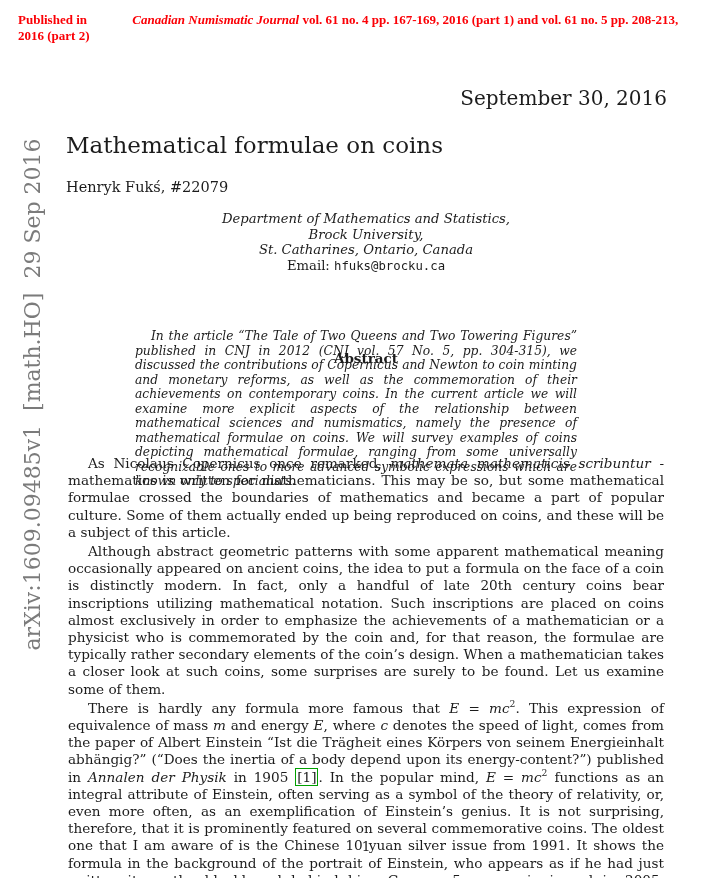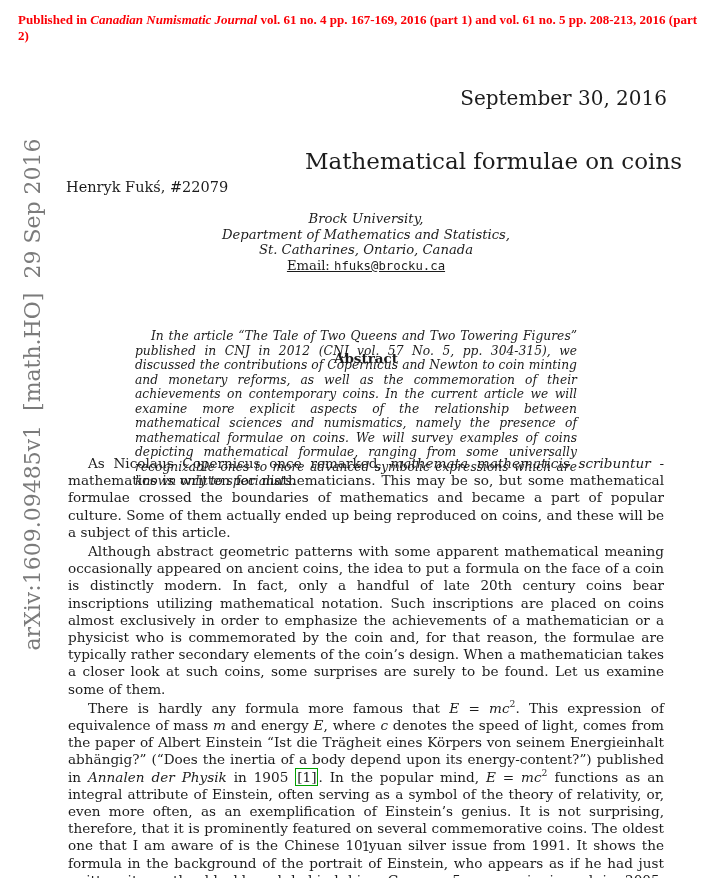--- a/index.html
+++ b/index.html
@@ -18,21 +18,21 @@
     position: absolute;
     left: 18px;
     top: 12px;
     width: 680px;
     font-family: "Liberation Serif", serif;
     font-weight: bold;
     font-size: 13px;
     color: #fb0006;
     line-height: 16px;
   }
-  .banner .journal { font-style: italic; }
+  .banner .journal { font-style: italic; margin-left: 42px; }
 
   
   .watermark-wrap {
     position: absolute;
     left: -198px;
     top: 408px;
     width: 460px;
     text-align: center;
     transform: rotate(-90deg);
   }
@@ -48,24 +48,24 @@
     top: 86px;
     right: 39px;
     font-size: 20px;
   }
 
   .title {
     position: absolute;
     top: 132px;
     left: 66px;
     width: 600px;
-    text-align: right;
+    text-align: left;
     font-size: 23px;
     font-weight: normal;
-    margin: 16px;
+    margin: 0;
   }
 
   .author {
     position: absolute;
     top: 179px;
     left: 66px;
     width: 600px;
     text-align: left;
     font-size: 14.5px;
   }
@@ -73,21 +73,21 @@
   .affiliation {
     position: absolute;
     top: 211px;
     left: 66px;
     width: 600px;
     text-align: center;
     font-style: italic;
     font-size: 13.2px;
     line-height: 15.5px;
   }
-  .affiliation .email-line { font-style: normal; text-decoration: underline; }
+  .affiliation .email-line { font-style: normal; }
   .affiliation .email {
     font-family: "DejaVu Sans Mono", monospace;
     font-size: 12.3px;
   }
 
   .abstract-head {
     position: absolute;
     top: 307px;
     left: 66px;
     width: 600px;
@@ -151,22 +151,22 @@
     <span class="watermark">arXiv:1609.09485v1  [math.HO]  29 Sep 2016</span>
   </div>
 
   <div class="date">September 30, 2016</div>
 
   <h1 class="title">Mathematical formulae on coins</h1>
 
   <div class="author">Henryk Fukś, #22079</div>
 
   <div class="affiliation">
+    <div>Department of Mathematics and Statistics,</div>
     <div>Brock University,</div>
-    <div>Department of Mathematics and Statistics,</div>
     <div>St. Catharines, Ontario, Canada</div>
     <div class="email-line"><span>Email: </span><span class="email">hfuks@brocku.ca</span></div>
   </div>
 
   <div class="abstract-head">Abstract</div>
 
   <div class="abstract">In the article “The Tale of Two Queens and Two Towering Figures” published in CNJ in 2012 (CNJ vol. 57 No. 5, pp. 304-315), we discussed the contributions of Copernicus and Newton to coin minting and monetary reforms, as well as the commemoration of their achievements on contemporary coins. In the current article we will examine more explicit aspects of the relationship between mathematical sciences and numismatics, namely the presence of mathematical formulae on coins. We will survey examples of coins depicting mathematical formulae, ranging from some universally recognizable ones to more advanced symbolic expressions which are known only to specialists.</div>
 
   <div class="body-text">
     <p><span>As Nicolaus Copernicus once remarked, </span><span class="seg-i">mathemata mathematicis scribuntur</span><span> - mathematics is written for mathematicians.  This may be so, but some mathematical formulae crossed the boundaries of mathematics and became a part of popular culture. Some of them actually ended up being reproduced on coins, and these will be a subject of this article.</span></p>

